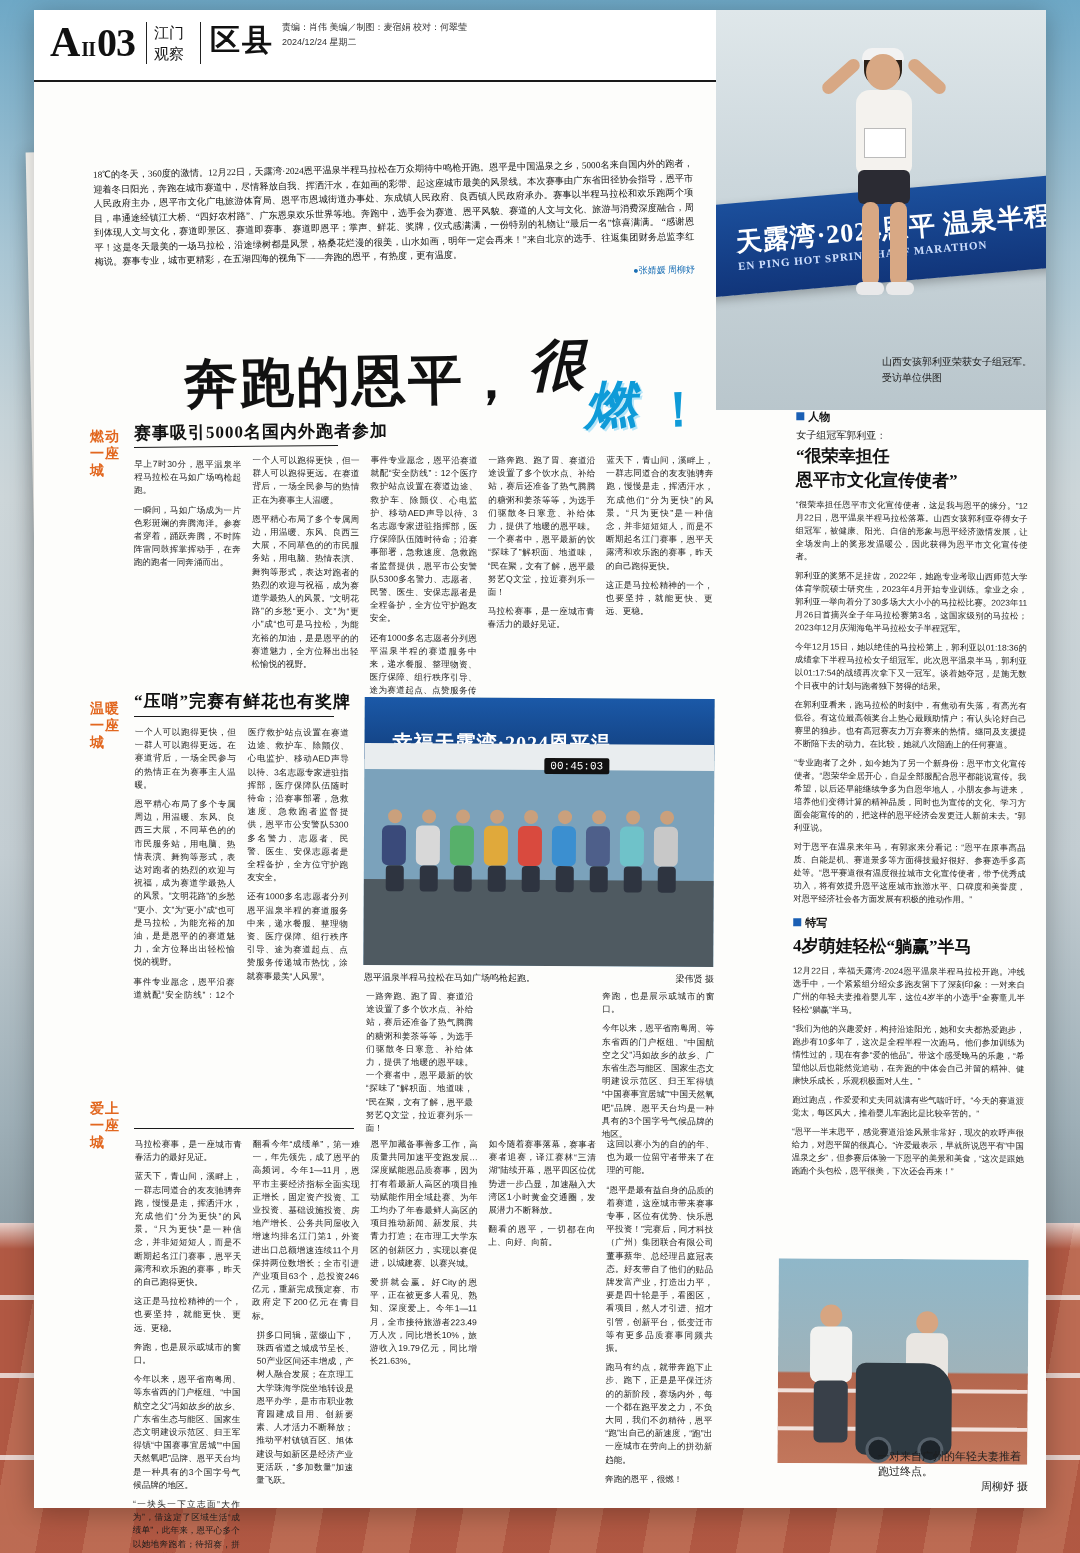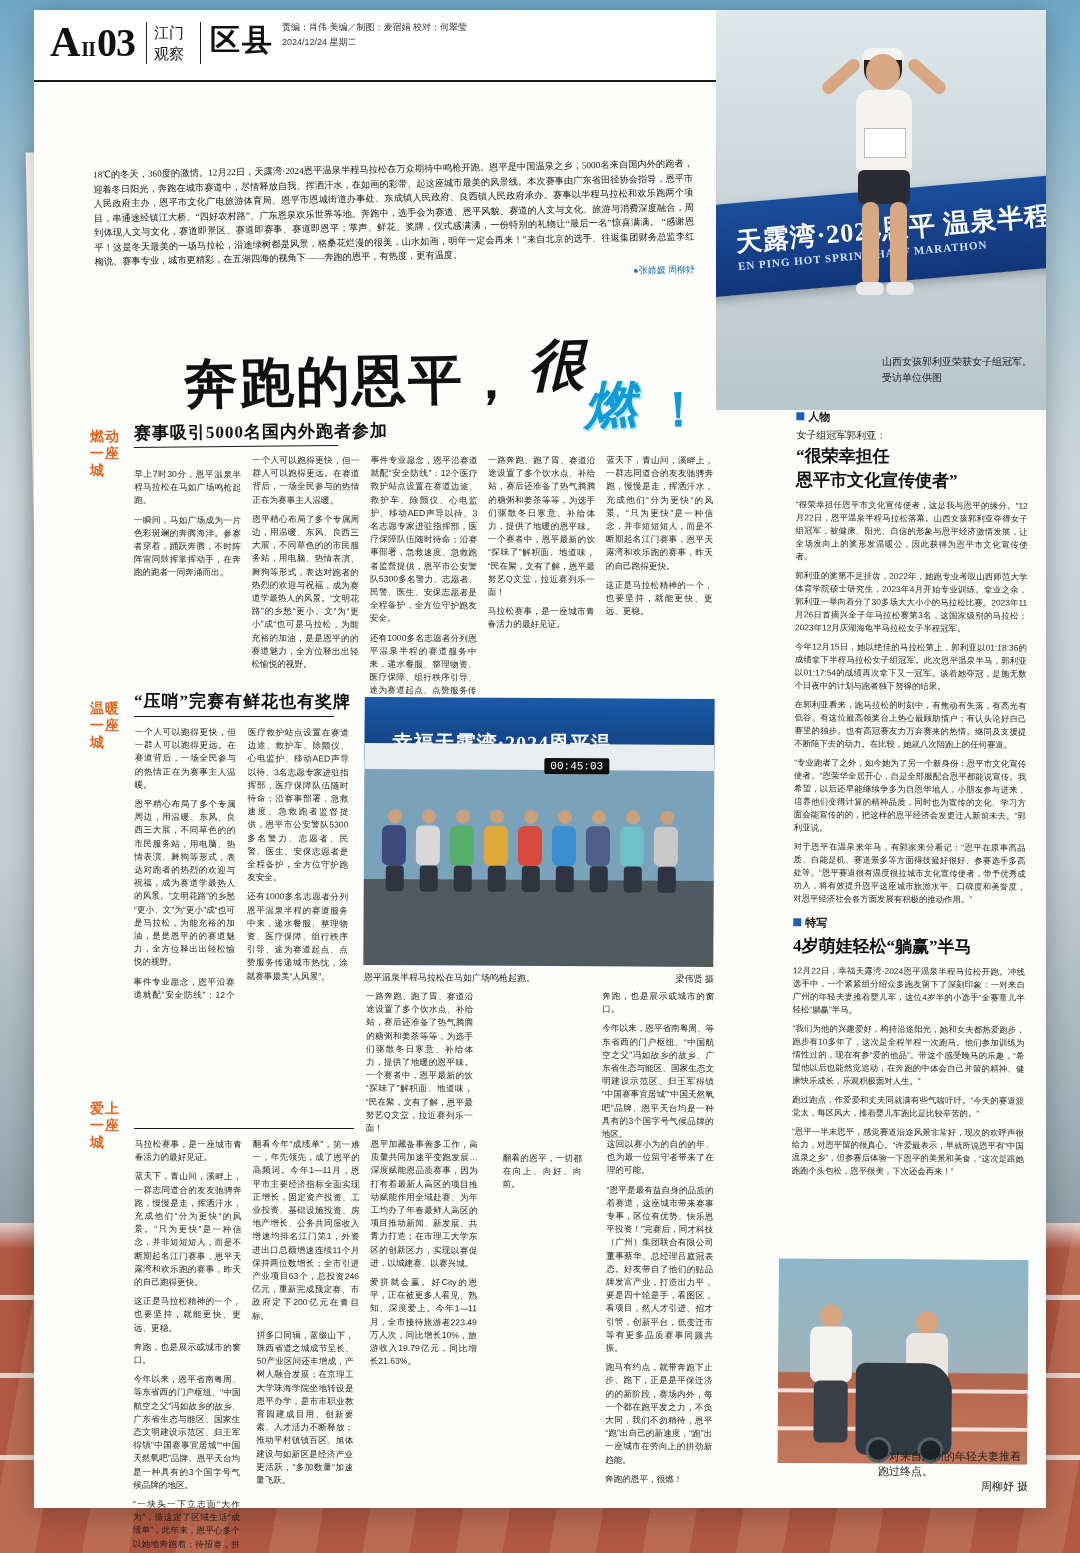--- a/index.html
+++ b/index.html
@@ -324,21 +324,21 @@
   </div>
 
   <div class="vlabel" style="top:418px">燃动一座城</div>
   <div class="vlabel" style="top:690px">温暖一座城</div>
   <div class="vlabel" style="top:1090px">爱上一座城</div>
 
   <div class="subhead" style="left:100px;top:410px;width:320px;transform:rotate(-0.6deg);">赛事吸引5000名国内外跑者参加</div>
   <div class="rule" style="left:100px;top:436px;width:204px;transform:rotate(-0.6deg);"></div>
 
   <div class="colbox col-text" style="left:100px;top:444px;width:107px;">
-    <p style="margin:14px 0 6px">早上7时30分，恩平温泉半程马拉松在马如广场鸣枪起跑。</p>
+    <p style="margin:4px 0 6px">早上7时30分，恩平温泉半程马拉松在马如广场鸣枪起跑。</p>
     <p style="margin:0 0 6px">一瞬间，马如广场成为一片色彩斑斓的奔腾海洋。参赛者穿着，踊跃奔腾，不时阵阵雷同鼓挥掌挥动手，在奔跑的跑者一同奔涌而出。</p>
   </div>
   <div class="colbox col-text" style="left:218px;top:444px;width:107px;">
     <p style="margin:0 0 6px">一个人可以跑得更快，但一群人可以跑得更远。在赛道背后，一场全民参与的热情正在为赛事主人温暖。</p>
     <p style="margin:0">恩平精心布局了多个专属周边，用温暖、东风、良西三大展，不同草色的的市民服务站，用电脑、热情表演、舞狗等形式，表达对跑者的热烈的欢迎与祝福，成为赛道学最热人的风景。“文明花路”的乡愁“更小、文”为“更小”成“也可是马拉松，为能充裕的加油，是是恩平的的赛道魅力，全方位释出出轻松愉悦的视野。</p>
   </div>
   <div class="colbox col-text" style="left:336px;top:444px;width:107px;">
     <p style="margin:0 0 6px">事件专业愿念，恩平沿赛道就配“安全防线”：12个医疗救护站点设置在赛道边途、救护车、除颤仪、心电监护、移动AED声导以待、3名志愿专家进驻指挥部，医疗保障队伍随时待命；沿赛事部署，急救速度、急救跑者监督提供，恩平市公安警队5300多名警力、志愿者、民警、医生、安保志愿者是全程备护，全方位守护跑友安全。</p>
     <p style="margin:0">还有1000多名志愿者分列恩平温泉半程的赛道服务中来，递水餐服、整理物资、医疗保障、组行秩序引导、途为赛道起点、点赞服务传递城市热忱，涂就赛事最美“人风景”。</p>
   </div>
@@ -440,21 +440,22 @@
   </div>
   <div class="colbox col-text" style="left:218px;top:1128px;width:107px;height:330px;">
     <p style="margin:0 0 6px">翻看今年“成绩单”，第一难一，年先领先，成了恩平的高频词。今年1—11月，恩平市主要经济指标全面实现正增长，固定资产投资、工业投资、基础设施投资、房地产增长、公务共同屋收入增速均排名江门第1，外资进出口总额增速连续11个月保持两位数增长；全市引进产业项目63个，总投资246亿元，重新完成预定赛、市政府定下200亿元在青目标。</p>
     <p style="margin:5px">拼多口同辑，蓝缀山下，珠西省道之城成节呈长、50产业区间还丰增成，产树人融合发展；在京理工大学珠海学院坐地转设是恩平办学，是市市职业教育园建成目用、创新要素、人才活力不断释放；推动平村镇镇百区、旭体建设与如新区是经济产业更活跃，“多加数量”加速量飞跃。</p>
   </div>
   <div class="colbox col-text" style="left:336px;top:1128px;width:107px;height:330px;">
     <p style="margin:0 0 6px">恩平加藏备事善多工作，高质量共同加速平变跑发展…深度赋能恩品质赛事，因为打有着最新人高区的项目推动赋能作用全域赴赛、为年工均办了年春最鲜人高区的项目推动新闻、新发展、共青力打造；在市理工大学东区的创新区力，实现以赛促进，以城建赛、以赛兴城。</p>
     <p style="margin:0">爱拼就会赢。好City的恩平，正在被更多人看见、熟知、深度爱上。今年1—11月，全市接待旅游者223.49万人次，同比增长10%，旅游收入19.79亿元，同比增长21.63%。</p>
   </div>
   <div class="colbox col-text" style="left:454px;top:1128px;width:107px;height:330px;">
-    <p style="margin:14px">翻看的恩平，一切都在向上、向好、向前。</p>
+    <p style="margin:0 0 6px">如今随着赛事落幕，赛事者赛者追赛，译江赛林“三清湖”陆续开幕，恩平四区位优势进一步凸显，加速融入大湾区1小时黄金交通圈，发展潜力不断释放。</p>
+    <p style="margin:0">翻看的恩平，一切都在向上、向好、向前。</p>
   </div>
   <div class="colbox col-text" style="left:572px;top:1128px;width:107px;height:330px;">
     <p style="margin:0 0 6px">这回以赛小为的自的的年、也为最一位留守者带来了在理的可能。</p>
     <p style="margin:0 0 6px">“恩平是最有益自身的品质的着赛道，这座城市带来赛事专事，区位有优势、快乐恩平投资！”完赛后，同才科技（广州）集团联合有限公司董事蔡华、总经理吕庭冠表态。好友带自了他们的贴品牌发富产业，打造出力平，要是四十轮是手，看图区，看项目，然人才引进、招才引管，创新平台，低变迁市等有更多品质赛事同频共振。</p>
     <p style="margin:0 0 6px">跑马有约点，就带奔跑下止步、跑下，正是是平保迁济的的新阶段，赛场内外，每一个都在跑平发之力，不负大同，我们不勿精待，恩平“跑”出自己的新速度，“跑”出一座城市在劳向上的拼劲新趋能。</p>
     <p style="margin:0">奔跑的恩平，很燃！</p>
   </div>
 
   <div class="rail">
     <div>

